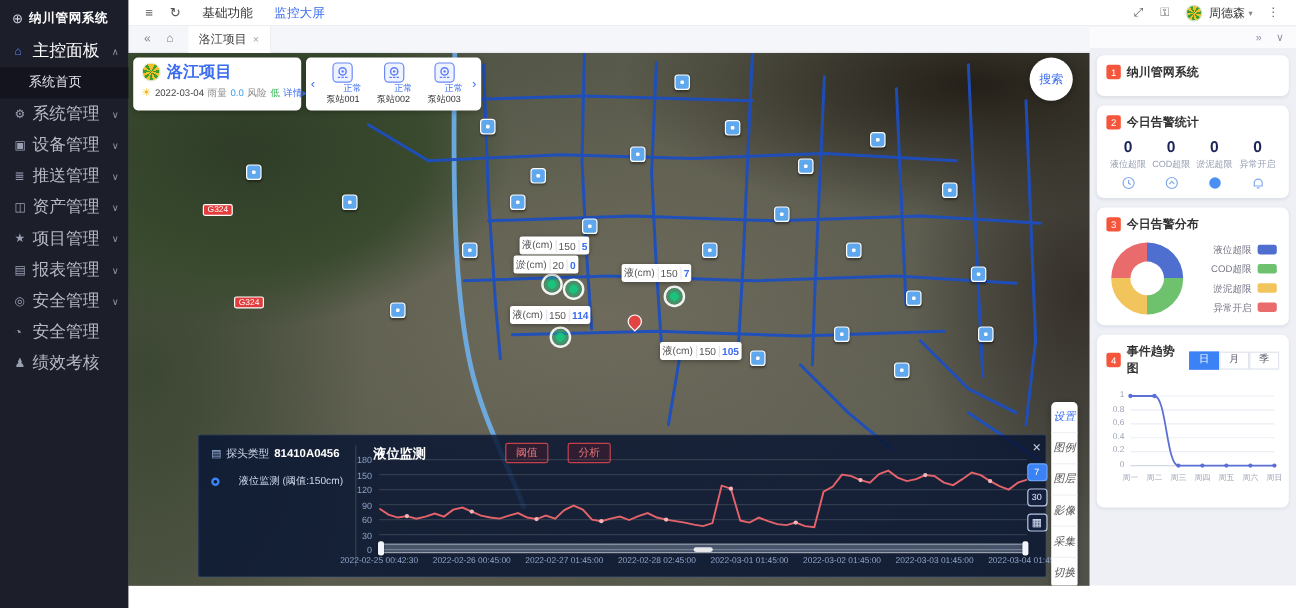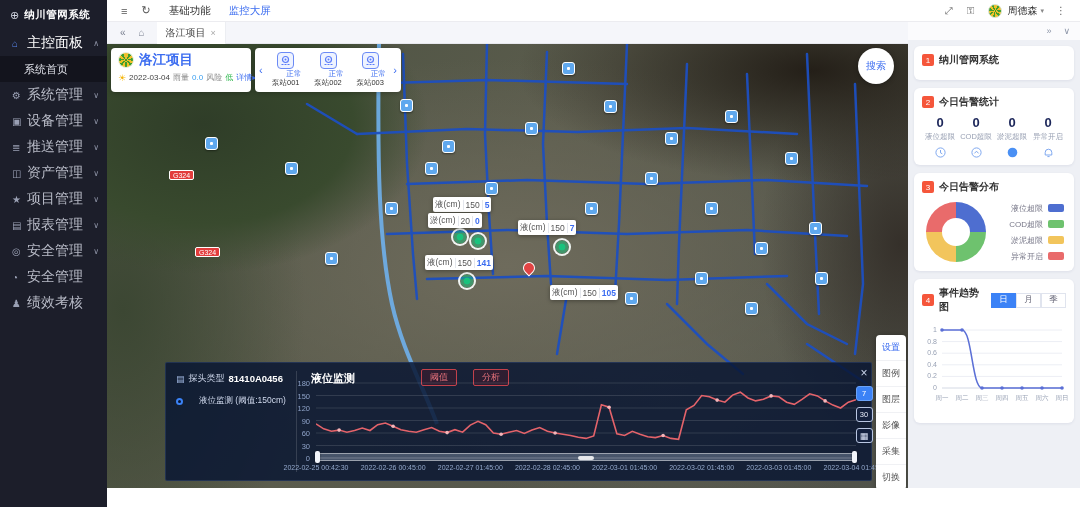--- a/index.html
+++ b/index.html
@@ -88,22 +88,22 @@
   .pump-item { flex:1; display:flex; flex-direction:column; align-items:center; line-height:1.15; cursor:pointer; }
   .pump-ic { width:17px; height:17px; border:1px solid #6b8af5; background:#eef3ff; border-radius:4px;
         display:flex; align-items:center; justify-content:center; }
   .pump-status { font-size:7.5px; color:#3b6cf0; margin-top:1px;margin-left:16px; }
   .pump-name { font-size:7.5px; color:#333; }
 
   .search-btn { position:absolute; left:751px; top:4px; width:36px; height:36px; border-radius:50%; background:#fff;
         color:#3b6cf0; font-size:10px; display:flex; align-items:center; justify-content:center;
         box-shadow:0 1px 5px rgba(0,0,0,.3); z-index:4; cursor:pointer; }
 
-  .map-toolbar { position:absolute; left:769px; top:291px; width:30px; background:#fff; border-radius:4px;
-        box-shadow:0 1px 5px rgba(0,0,0,.3); z-index:6; overflow:hidden; }
+  .map-toolbar { position:absolute; left:769px; top:291px; width:22px; background:#fff; border-radius:4px;
+        box-shadow:0 1px 5px rgba(0,0,0,.3); z-index:6; overflow:hidden;font-style:italic; }
   .mt-item { font-size:9px; color:#555; text-align:center; padding:6px 0; border-bottom:1px solid #f0f1f4; cursor:pointer; }
   .mt-item:last-child { border-bottom:none; }
   .mt-item.active { color:#3b6cf0; }
 
   .cal-col { position:absolute; left:748px; top:322px; width:18px; z-index:6; display:flex; flex-direction:column; align-items:center; }
   .cc-close { font-size:12px; color:#c9d4ea; cursor:pointer; }
   .cc-btn { width:17px; height:15px; margin-top:6px; font-size:7.5px; display:flex; align-items:center; justify-content:center;
         border-radius:3px; cursor:pointer; }
   .cc-b7 { background:#3b82f6; color:#fff; border:1px solid #6aa2f8; }
   .cc-b30 { background:rgba(20,35,70,.55); color:#e6ecfa; border:1px solid #b9c6e2; }
@@ -343,21 +343,21 @@
         <span class="tv">0</span>
     </div>
     <div class="tip" style="left:411px;top:176px">
       <span>液(cm)</span>
         <span>150</span>
         <span class="tv">7</span>
     </div>
     <div class="tip" style="left:318px;top:211px">
       <span>液(cm)</span>
         <span>150</span>
-        <span class="tv">141</span>
+        <span class="tv">114</span>
     </div>
     <div class="tip" style="left:443px;top:241px">
       <span>液(cm)</span>
         <span>150</span>
         <span class="tv">105</span>
     </div>
 
     <div class="proj-card">
       <div class="pc-row1">
         <span class="pc-logo"></span>

